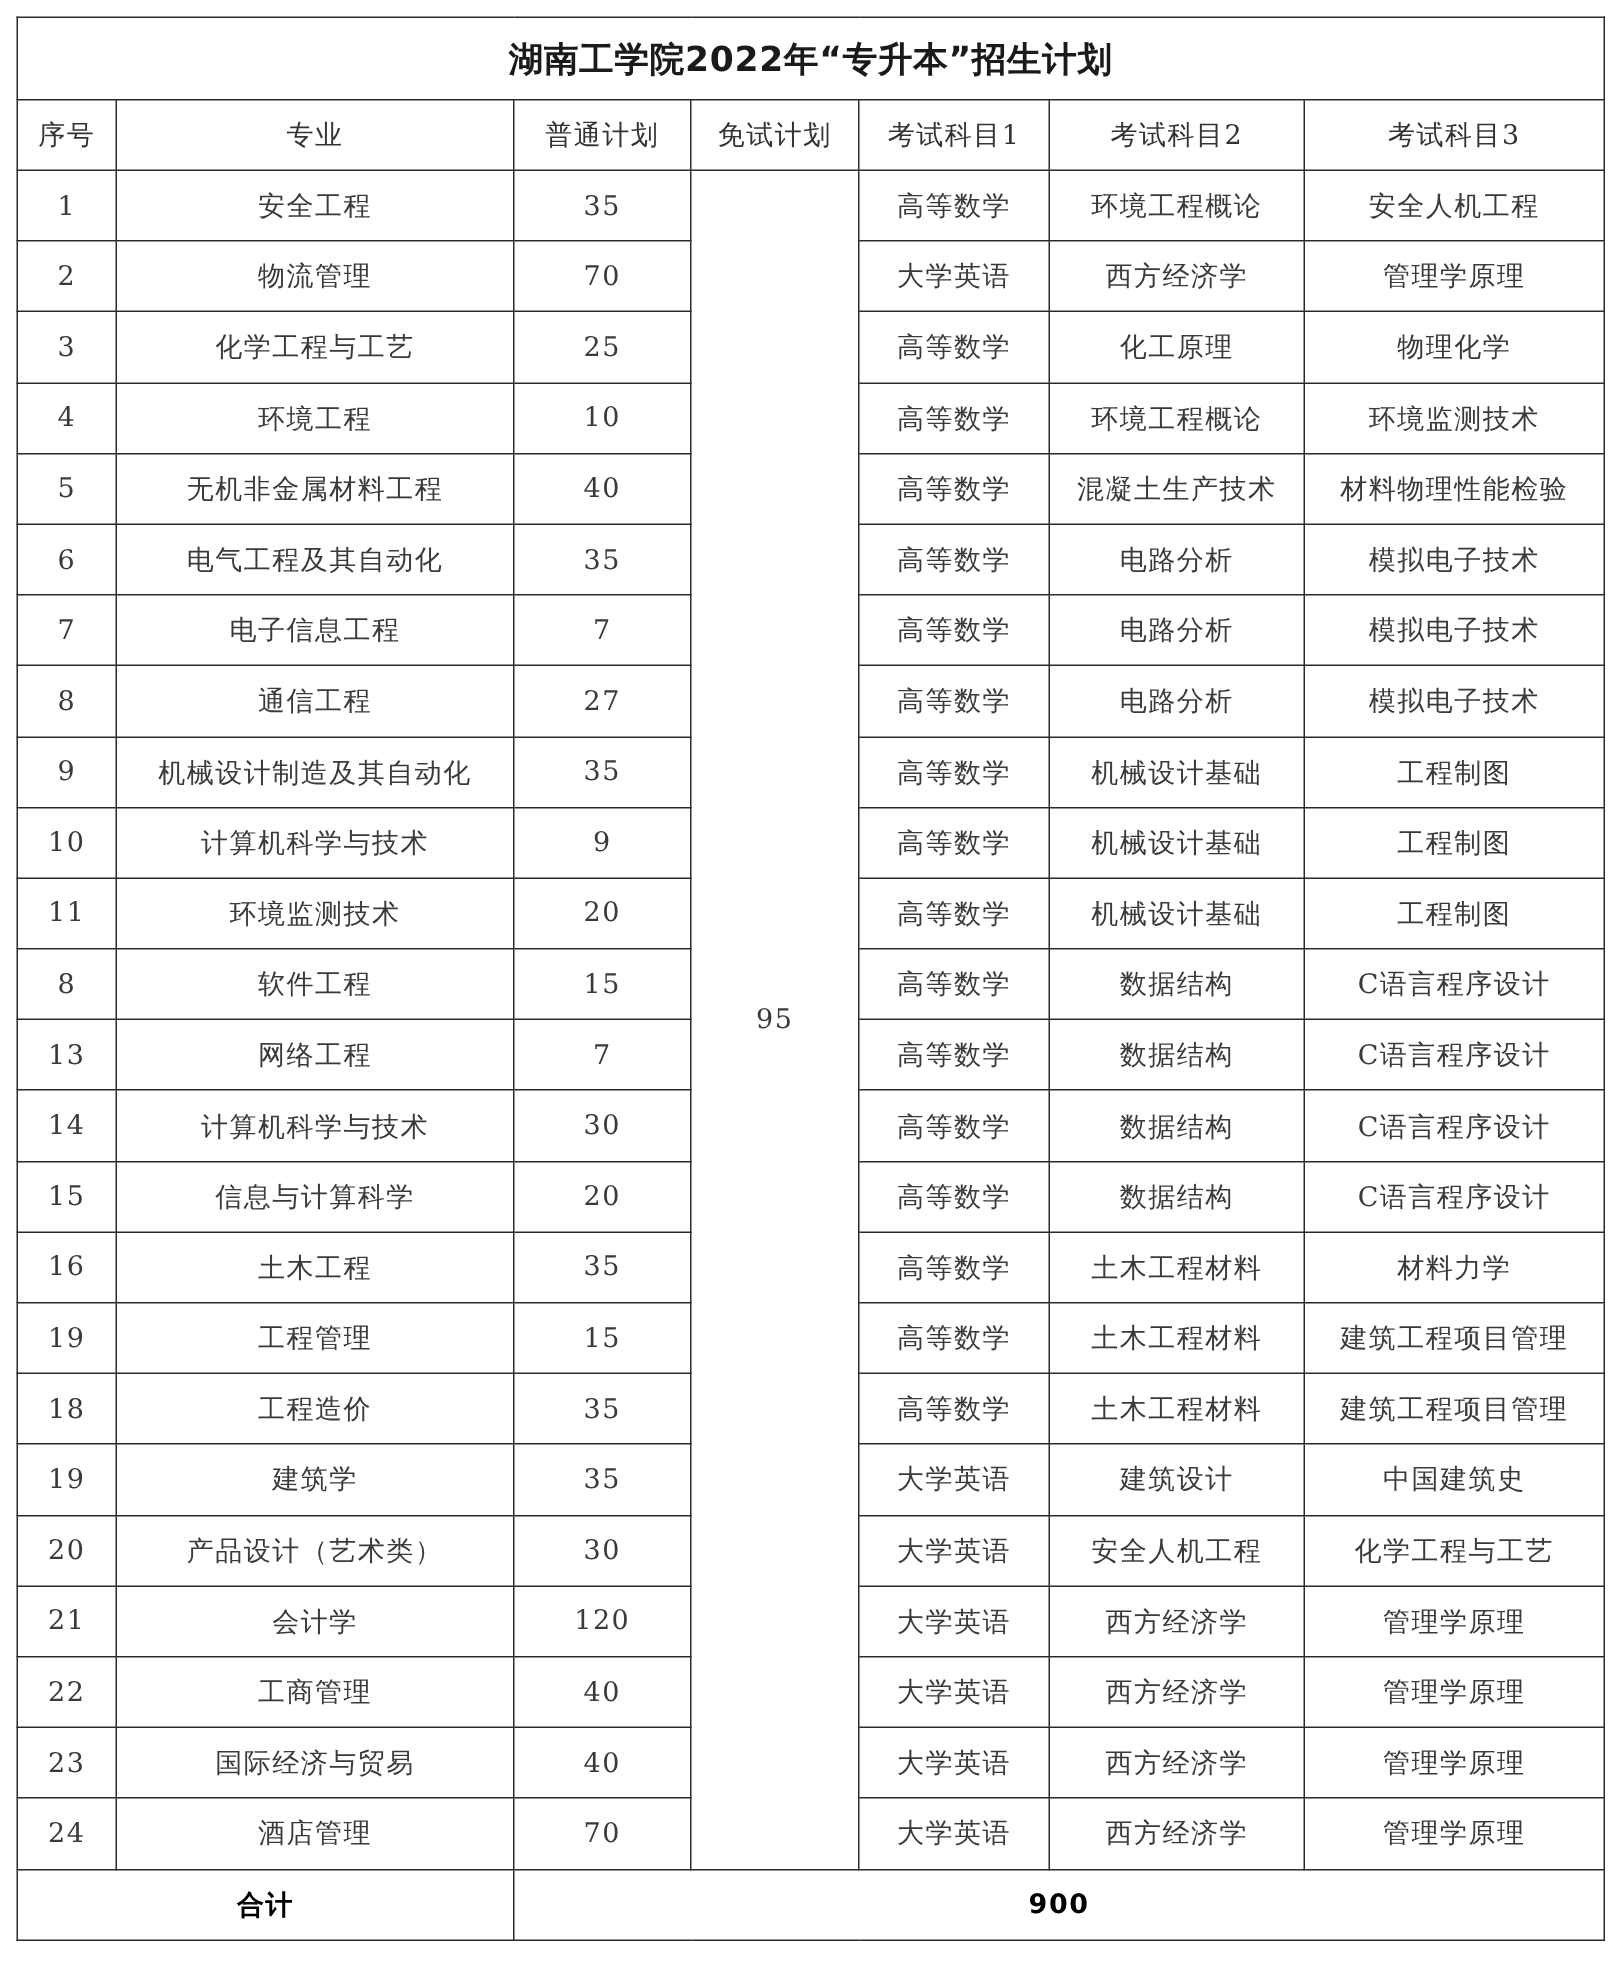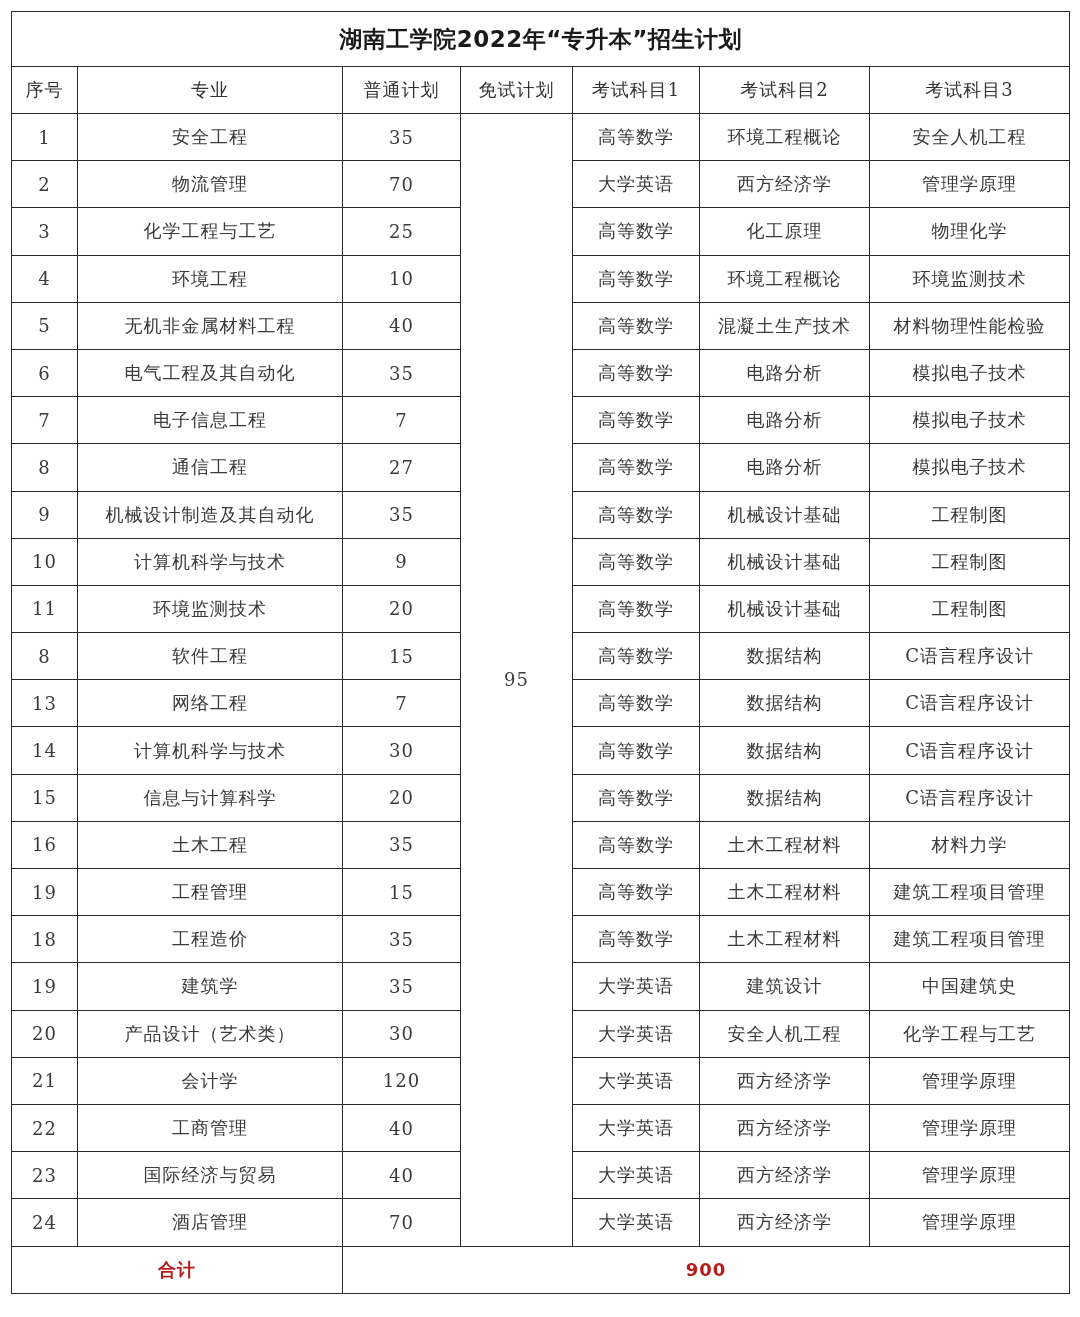--- a/index.html
+++ b/index.html
@@ -14,21 +14,21 @@
       font-size: 18px; font-weight: normal;
       letter-spacing: 1px; white-space: nowrap; overflow: hidden;
     }
     .title-cell {
       height: 54px; font-family: "DejaVu Sans", "Liberation Sans", sans-serif;
       font-weight: bold; font-size: 23px; color: #1a1a1a; letter-spacing: 0.5px;
     }
     .hdr td { height: 46px; font-size: 18px; color: #333; text-align: center; }
     .row td { height: 46.2px; }
     .exempt { vertical-align: middle; }
-    .foot td { height: 46px; font-weight: bold; color: #b91c1c; font-family: "DejaVu Sans", "Liberation Sans", sans-serif; }
+    .foot td { height: 46px; font-weight: bold; color: #000000; font-family: "DejaVu Sans", "Liberation Sans", sans-serif; }
   </style>
 </head>
 <body>
 
 <div class="sheet">
   <table>
     <colgroup>
       <col style="width:66px">
       <col style="width:265px">
       <col style="width:118px">

